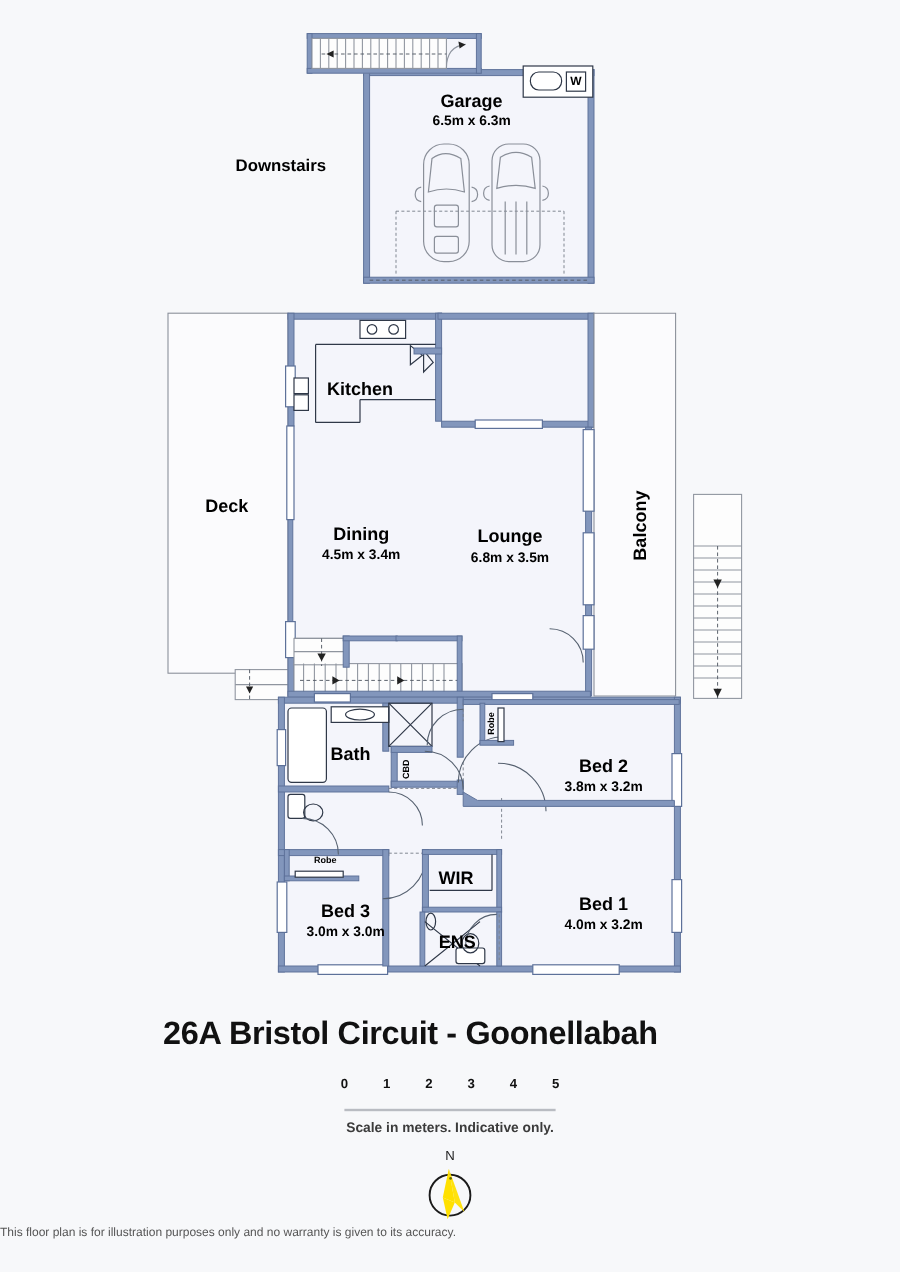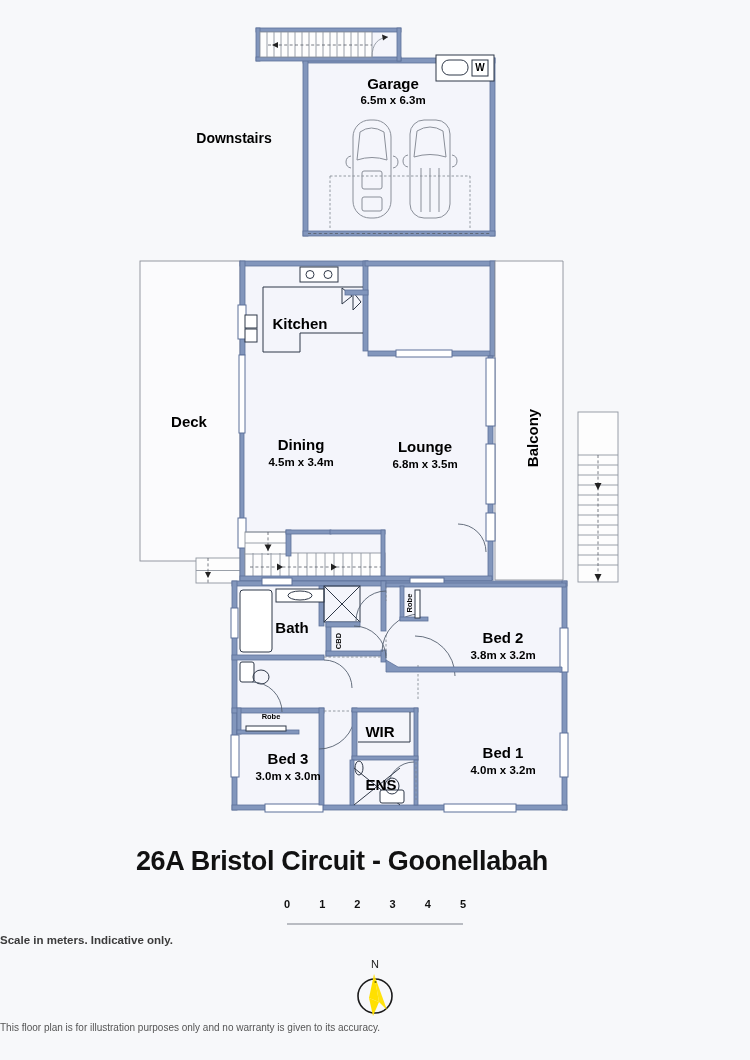--- a/index.html
+++ b/index.html
@@ -46,21 +46,21 @@
   }
   .scale-nums span{
     position:absolute;top:0;
     font-size:11px;font-weight:bold;color:#111;
     transform:translateX(-50%);
   }
   .scale-line{
     display:block;margin:5px auto 0;width:176px;height:2px;background:#b9bcc2;
   }
   .scale-caption{
-    position:absolute;left:0;top:934px;width:750px;
+    position:absolute;left:0;top:934px;width:750px;text-align:center;
     font-size:11.5px;font-weight:bold;color:#3b3b3b;
   }
   .compass{
     position:absolute;left:347px;top:958px;width:56px;height:62px;
   }
   .compass .n{
     position:absolute;left:0;top:0;width:56px;text-align:center;
     font-size:11px;color:#222;
   }
   .footer{

